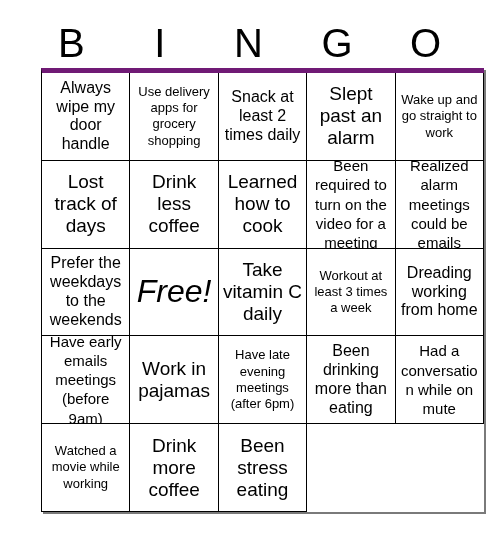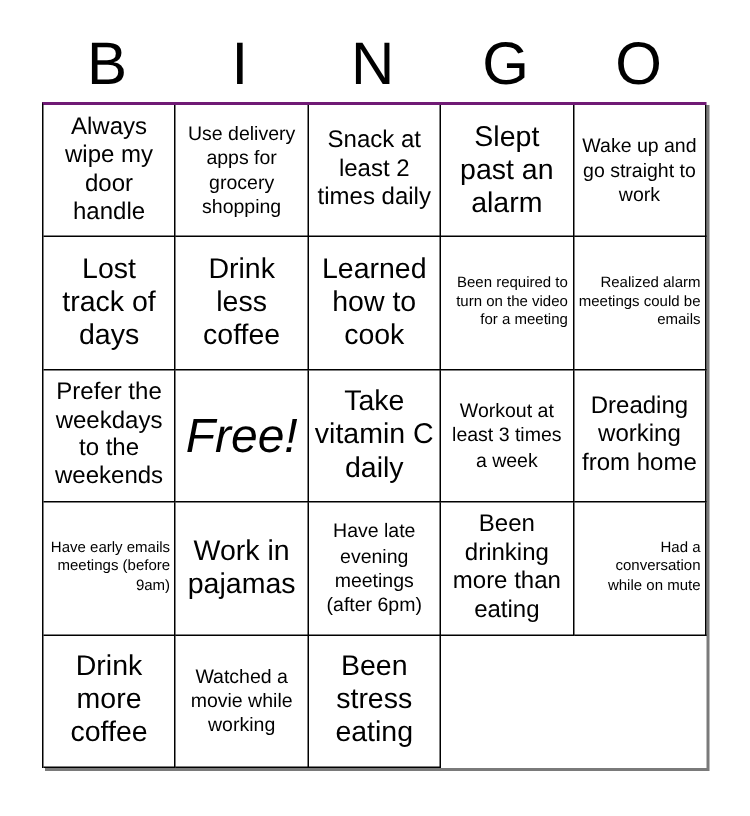--- a/index.html
+++ b/index.html
@@ -40,26 +40,26 @@
     font-size: 40px;
     line-height: 1;
     font-weight: 400;
     letter-spacing: 0px;
     color: #000000;
   }
 
   
   .grid {
     position: absolute;
-    left: 28px;
+    left: 41px;
     top: 68px;
     width: 443px;
     height: 444px;
     box-sizing: border-box;
-    border-top: 2px solid #701a75;
+    border-top: 5px solid #701a75;
     border-left: 1px solid #000;
     display: grid;
     grid-template-columns: repeat(5, 1fr);
     grid-template-rows: repeat(5, 1fr);
     background: #ffffff;
     box-shadow: 2px 2px 0 0 #7a7a7a;
   }
 
   .cell {
     box-sizing: border-box;
@@ -77,21 +77,21 @@
     width: 100%;
     line-height: 1.16;
     word-wrap: break-word;
   }
 
   
   .fs-xl  { font-size: 32px; line-height: 1.12; font-style: italic; }
   .fs-lg  { font-size: 19px; line-height: 1.16; }
   .fs-md  { font-size: 16px; line-height: 1.18; }
   .fs-sm  { font-size: 13px; line-height: 1.25; }
-  .fs-xs  { font-size: 10px; line-height: 1.28; text-align: right; }
+  .fs-xs  { font-size: 15px; line-height: 1.28; }
 </style>
 </head>
 <body>
 
 <div class="card">
 
   <div class="header-row">
     <div class="header-cell">B</div>
     <div class="header-cell">I</div>
     <div class="header-cell">N</div>
@@ -154,23 +154,23 @@
       <div class="cell">
         <span class="cell-text fs-sm">Have late evening meetings (after 6pm)</span>
       </div>
       <div class="cell">
         <span class="cell-text fs-md">Been drinking more than eating</span>
       </div>
       <div class="cell">
         <span class="cell-text fs-xs">Had a conversation while on mute</span>
       </div>
       <div class="cell">
-        <span class="cell-text fs-lg">Drink more coffee</span>
+        <span class="cell-text fs-sm">Watched a movie while working</span>
       </div>
       <div class="cell">
-        <span class="cell-text fs-sm">Watched a movie while working</span>
+        <span class="cell-text fs-lg">Drink more coffee</span>
       </div>
       <div class="cell">
         <span class="cell-text fs-lg">Been stress eating</span>
       </div>
     </div>
 
 </div>
 
 </body></html>

